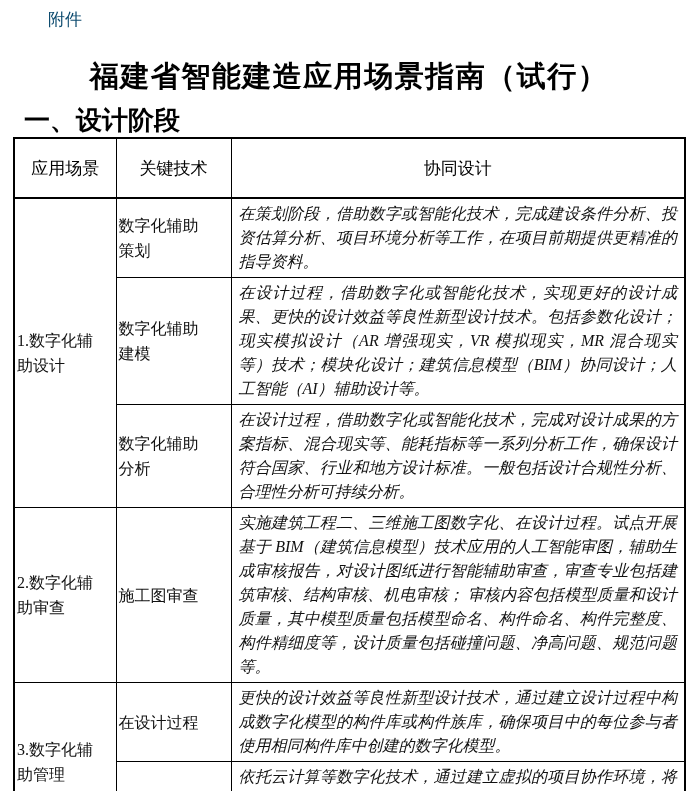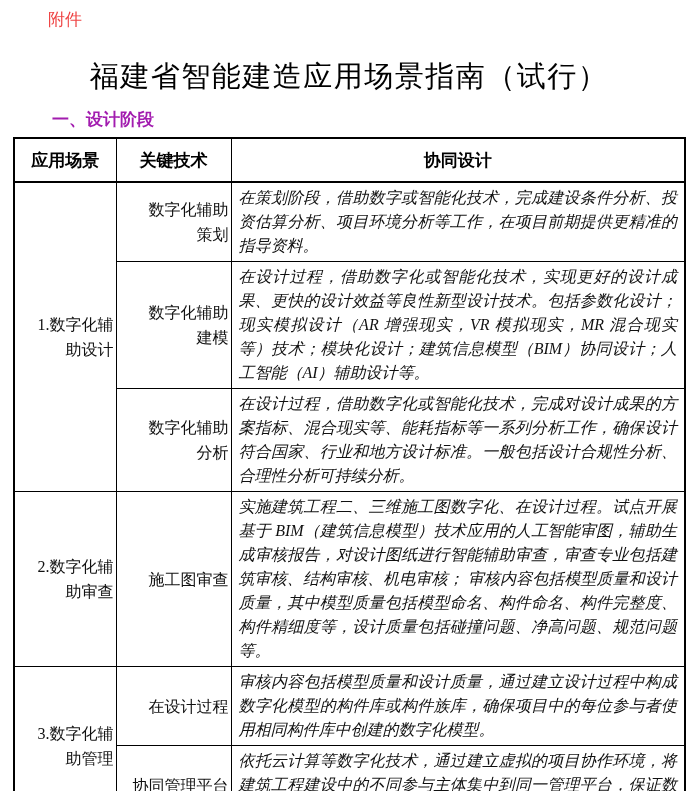--- a/index.html
+++ b/index.html
@@ -18,68 +18,68 @@
     width: 698px;
     height: 791px;
     background: #ffffff;
     box-sizing: border-box;
   }
   .attachment {
     margin: 8px 0 0 48px;
     font-family: "Liberation Sans", sans-serif;
     font-size: 17px;
     line-height: 24px;
-    color: #ef4444;
+    color: #0c4a6e;
   }
   .doc-title {
     margin: 25px 0 0 0;
     text-align: center;
     font-family: "Liberation Sans", sans-serif;
     font-size: 29px;
-    font-weight: normal;
+    font-weight: bold;
     letter-spacing: 1.5px;
     line-height: 38px;
     color: #000000;
   }
   .section-heading {
-    margin: 12px 0 0 52px;
+    margin: 12px 0 0 24px;
     font-family: "Liberation Sans", sans-serif;
-    font-size: 17px;
+    font-size: 26px;
     font-weight: bold;
     line-height: 26px;
-    color: #a21caf;
+    color: #000000;
   }
   table.guide {
     margin: 4px 0 0 13px;
     width: 671px;
     table-layout: fixed;
     border-collapse: collapse;
     border: 2px solid #000000;
   }
   table.guide col.c1 { width: 102px; }
   table.guide col.c2 { width: 115px; }
   table.guide col.c3 { width: 454px; }
   table.guide th {
     border: 1px solid #000000;
     border-bottom: 2px solid #000000;
     height: 36px;
     font-size: 17px;
-    font-weight: bold;
+    font-weight: normal;
     text-align: center;
     vertical-align: middle;
-    padding: 3px;
+    padding: 11px;
     color: #000000;
   }
   table.guide td {
     border: 1px solid #000000;
     font-size: 16px;
     color: #111111;
   }
   td.scenario, td.tech {
-    text-align: right;
+    text-align: left;
     vertical-align: middle;
     white-space: pre-line;
     line-height: 25px;
     padding: 2px;
   }
   td.desc {
     text-align: justify;
     vertical-align: middle;
     line-height: 24px;
     padding: 3px 7px;
@@ -134,21 +134,21 @@
         <td class="scenario">2.数字化辅
 助审查</td>
         <td class="tech">施工图审查</td>
         <td class="desc">实施建筑工程二、三维施工图数字化、在设计过程。试点开展基于 BIM（建筑信息模型）技术应用的人工智能审图，辅助生成审核报告，对设计图纸进行智能辅助审查，审查专业包括建筑审核、结构审核、机电审核； 审核内容包括模型质量和设计质量，其中模型质量包括模型命名、构件命名、构件完整度、构件精细度等，设计质量包括碰撞问题、净高问题、规范问题等。</td>
       </tr>
 
       <tr>
         <td class="scenario" rowspan="2">3.数字化辅
 助管理</td>
         <td class="tech">在设计过程</td>
-        <td class="desc">审核内容包括模型质量和设计质量，通过建立设计过程中构成数字化模型的构件库或构件族库，确保项目中的每位参与者使用相同构件库中创建的数字化模型。</td>
+        <td class="desc">更快的设计效益等良性新型设计技术，通过建立设计过程中构成数字化模型的构件库或构件族库，确保项目中的每位参与者使用相同构件库中创建的数字化模型。</td>
       </tr>
       <tr>
         <td class="tech">协同管理平台</td>
         <td class="desc">依托云计算等数字化技术，通过建立虚拟的项目协作环境，将建筑工程建设中的不同参与主体集中到同一管理平台，保证数据的一致性、协同工作的统一性，提高项目推进效率。</td>
       </tr>
     </tbody>
   </table>
 
 </div>
 

